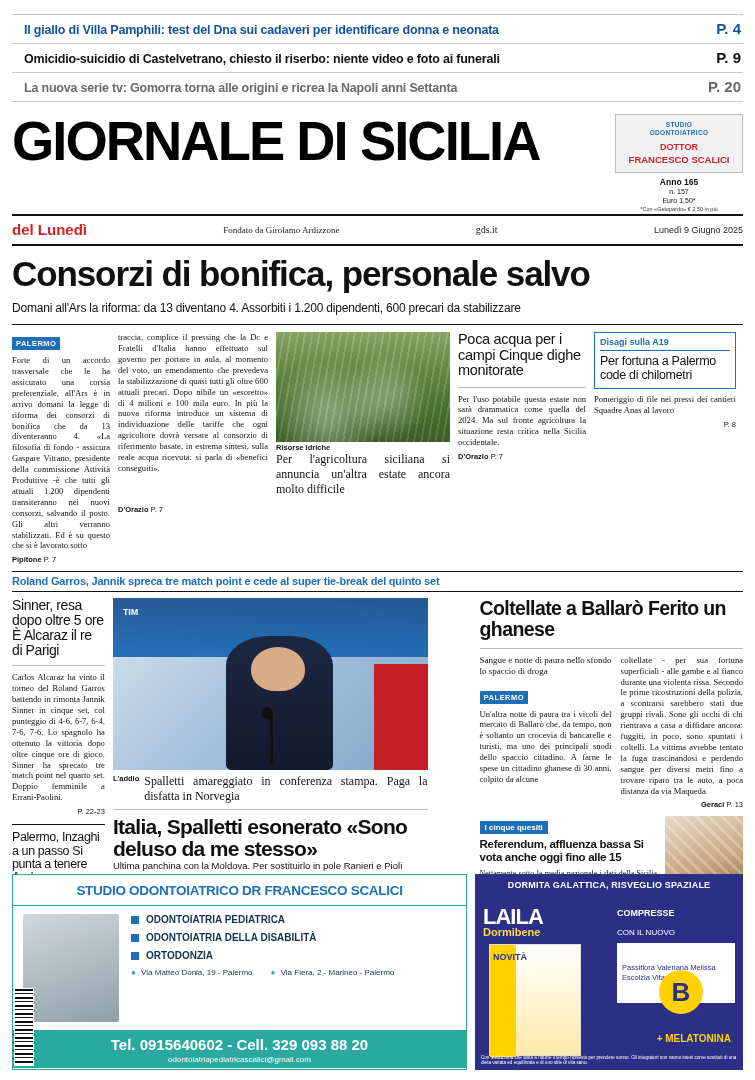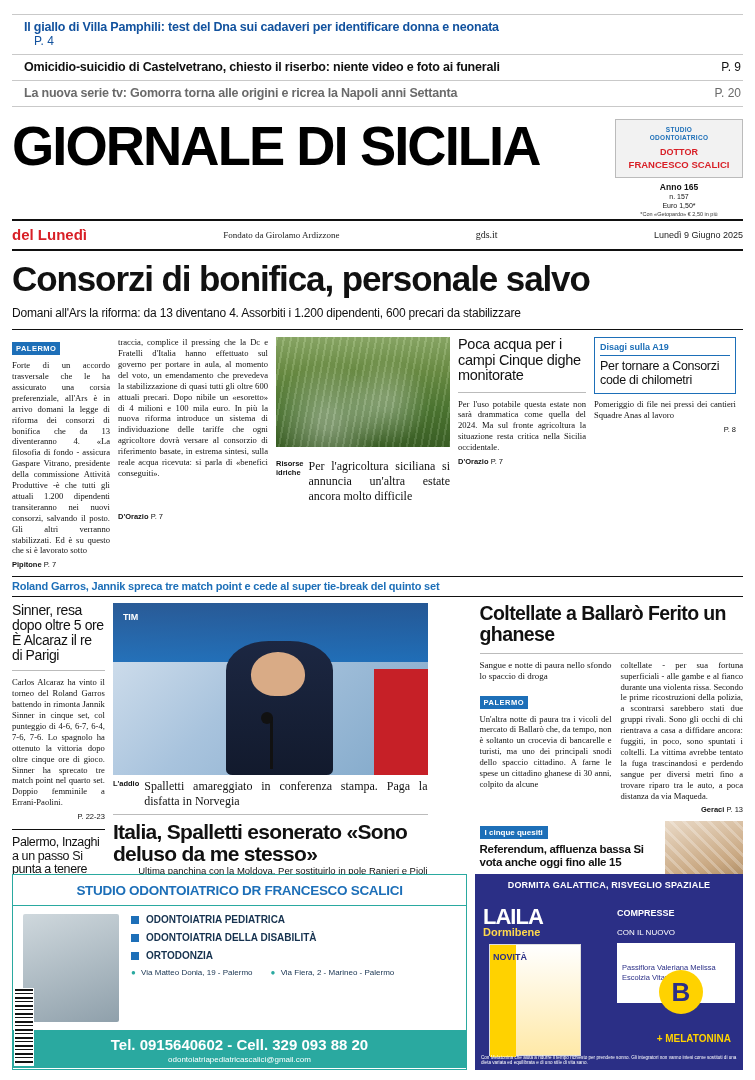--- a/index.html
+++ b/index.html
@@ -12,26 +12,26 @@
   }
   .page { width: 755px; height: 1080px; position: relative; padding: 0 12px; }
 
   
   .teasers { padding: 14px 0 4px 0; }
   .teaser {
     display: flex; align-items: baseline; justify-content: space-between;
     border-bottom: 1px solid #c9c9c9;
     padding: 5px 2px 6px 12px;
   }
-  .teaser:first-child { border-top: 1px solid #c9c9c9; flex-direction: column; }
+  .teaser:first-child { border-top: 1px solid #c9c9c9; }
   .teaser-text { font-family: "Liberation Sans", sans-serif; font-weight: bold; font-size: 12.5px; letter-spacing: -0.2px; }
   .t-blue .teaser-text, .t-blue .teaser-page { color: #12529e; }
   .t-black .teaser-text { color: #111; }
   .t-gray .teaser-text { color: #6a6a6a; }
-  .teaser-page { font-family: "Liberation Sans", sans-serif; font-weight: normal; font-size: 12px; color: #12529e; white-space: nowrap; padding-left: 10px; }
+  .teaser-page { font-family: "Liberation Sans", sans-serif; font-weight: bold; font-size: 15px; color: #12529e; white-space: nowrap; padding-left: 10px; }
   .t-black .teaser-page { color: #111; }
   .t-gray .teaser-page { color: #6a6a6a; }
 
   
   .masthead { display: flex; align-items: flex-start; padding: 8px 0 0 0; }
   .masthead-title {
     font-family: "Liberation Sans", sans-serif;
     font-weight: bold;
     font-size: 56px;
     letter-spacing: -2px;
@@ -105,21 +105,21 @@
       linear-gradient(180deg,#8fae6a 0%,#6f9247 30%,#4f7a33 65%,#3c6226 100%);
   }
   .photo-field::after {
     content:"";
     position:absolute; inset:0;
     background:
       repeating-linear-gradient(100deg, rgba(255,255,255,.10) 0 2px, rgba(0,0,0,.06) 2px 7px),
       radial-gradient(circle at 30% 75%, rgba(255,255,255,.35) 0 6%, transparent 38%),
       radial-gradient(circle at 63% 60%, rgba(255,255,255,.30) 0 5%, transparent 34%);
   }
-  .cap-row { display: flex; gap: 5px; margin-top: 12px; }
+  .cap-row { display: flex; margin-top: 1px; flex-direction: column; }
   .cap-lead { font-family: "Liberation Sans", sans-serif; font-weight: bold; font-size: 7.5px; }
   .cap-text { font-size: 12px; line-height: 1.25; text-align: justify; }
 
   .rule-thin { border-top: 1px solid #bbb; }
   .rule-dark { border-top: 1px solid #111; }
 
   .col-c .hl { font-family: "Liberation Sans", sans-serif; font-size: 14.5px; font-weight: normal; line-height: 1.07; letter-spacing: -0.3px; }
   .boxed-blue {
     border: 1px solid #1d6fb8;
     padding: 4px 5px 6px 5px;
@@ -148,21 +148,21 @@
   .pp-head { position:absolute; left:44%; bottom:46%; width:17%; height:26%; background:#d9ab86; border-radius:50% 50% 45% 45%; }
   .pp-mic { position:absolute; left:50%; bottom:4%; width:3px; height:30%; background:#111; }
   .pp-mic2 { position:absolute; left:47%; bottom:30%; width:12px; height:12px; background:#111; border-radius:50%; }
   .pp-red { position:absolute; right:0; bottom:0; width:17%; height:62%; background:#c62027; }
 
   .caption-strip { display:flex; gap:5px; margin-top:4px; }
   .mid-b h2 {
     font-family: "Liberation Sans", sans-serif; font-weight: bold;
     font-size: 21px; line-height: 1.04; letter-spacing: -0.7px; margin-top: 6px;
   }
-  .mid-b .deck { font-family: "Liberation Sans", sans-serif; font-size: 9.5px; margin-top: 0; text-align: right; }
+  .mid-b .deck { font-family: "Liberation Sans", sans-serif; font-size: 9.5px; margin-top: 0; }
 
   .mid-c h2 {
     font-family: "Liberation Sans", sans-serif; font-weight: bold;
     font-size: 19.5px; line-height: 1.06; letter-spacing: -0.6px;
   }
 
   
   .ref-box { display:flex; gap:6px; margin-top: 7px; }
   .ref-left { flex:1; }
   .ref-head { background:#1d6fb8; color:#fff; font-family:"Liberation Sans",sans-serif; font-weight:bold; font-size:8px; padding:2px 5px; display:inline-block;}
@@ -296,21 +296,21 @@
       <div class="body-text" style="margin-top:0;">Per l'uso potabile questa estate non sarà drammatica come quella del 2024. Ma sul fronte agricoltura la situazione resta critica nella Sicilia occidentale.</div>
       <div class="byline">
         <span>D'Orazio</span>
         <span class="pg">P. 7</span>
       </div>
     </div>
 
     <div class="col-d">
       <div class="boxed-blue">
         <div class="bhead">Disagi sulla A19</div>
-        <div class="btitle">Per tornare a Consorzi code di chilometri</div>
+        <div class="btitle">Per fortuna a Palermo code di chilometri</div>
       </div>
       <div class="body-text">Pomeriggio di file nei pressi dei cantieri Squadre Anas al lavoro</div>
       <div class="byline" style="text-align:right;">
         <span class="pg">P. 8</span>
       </div>
     </div>
   </div>
 
   <div class="sport-bar">Roland Garros, Jannik spreca tre match point e cede al super tie-break del quinto set</div>
 

